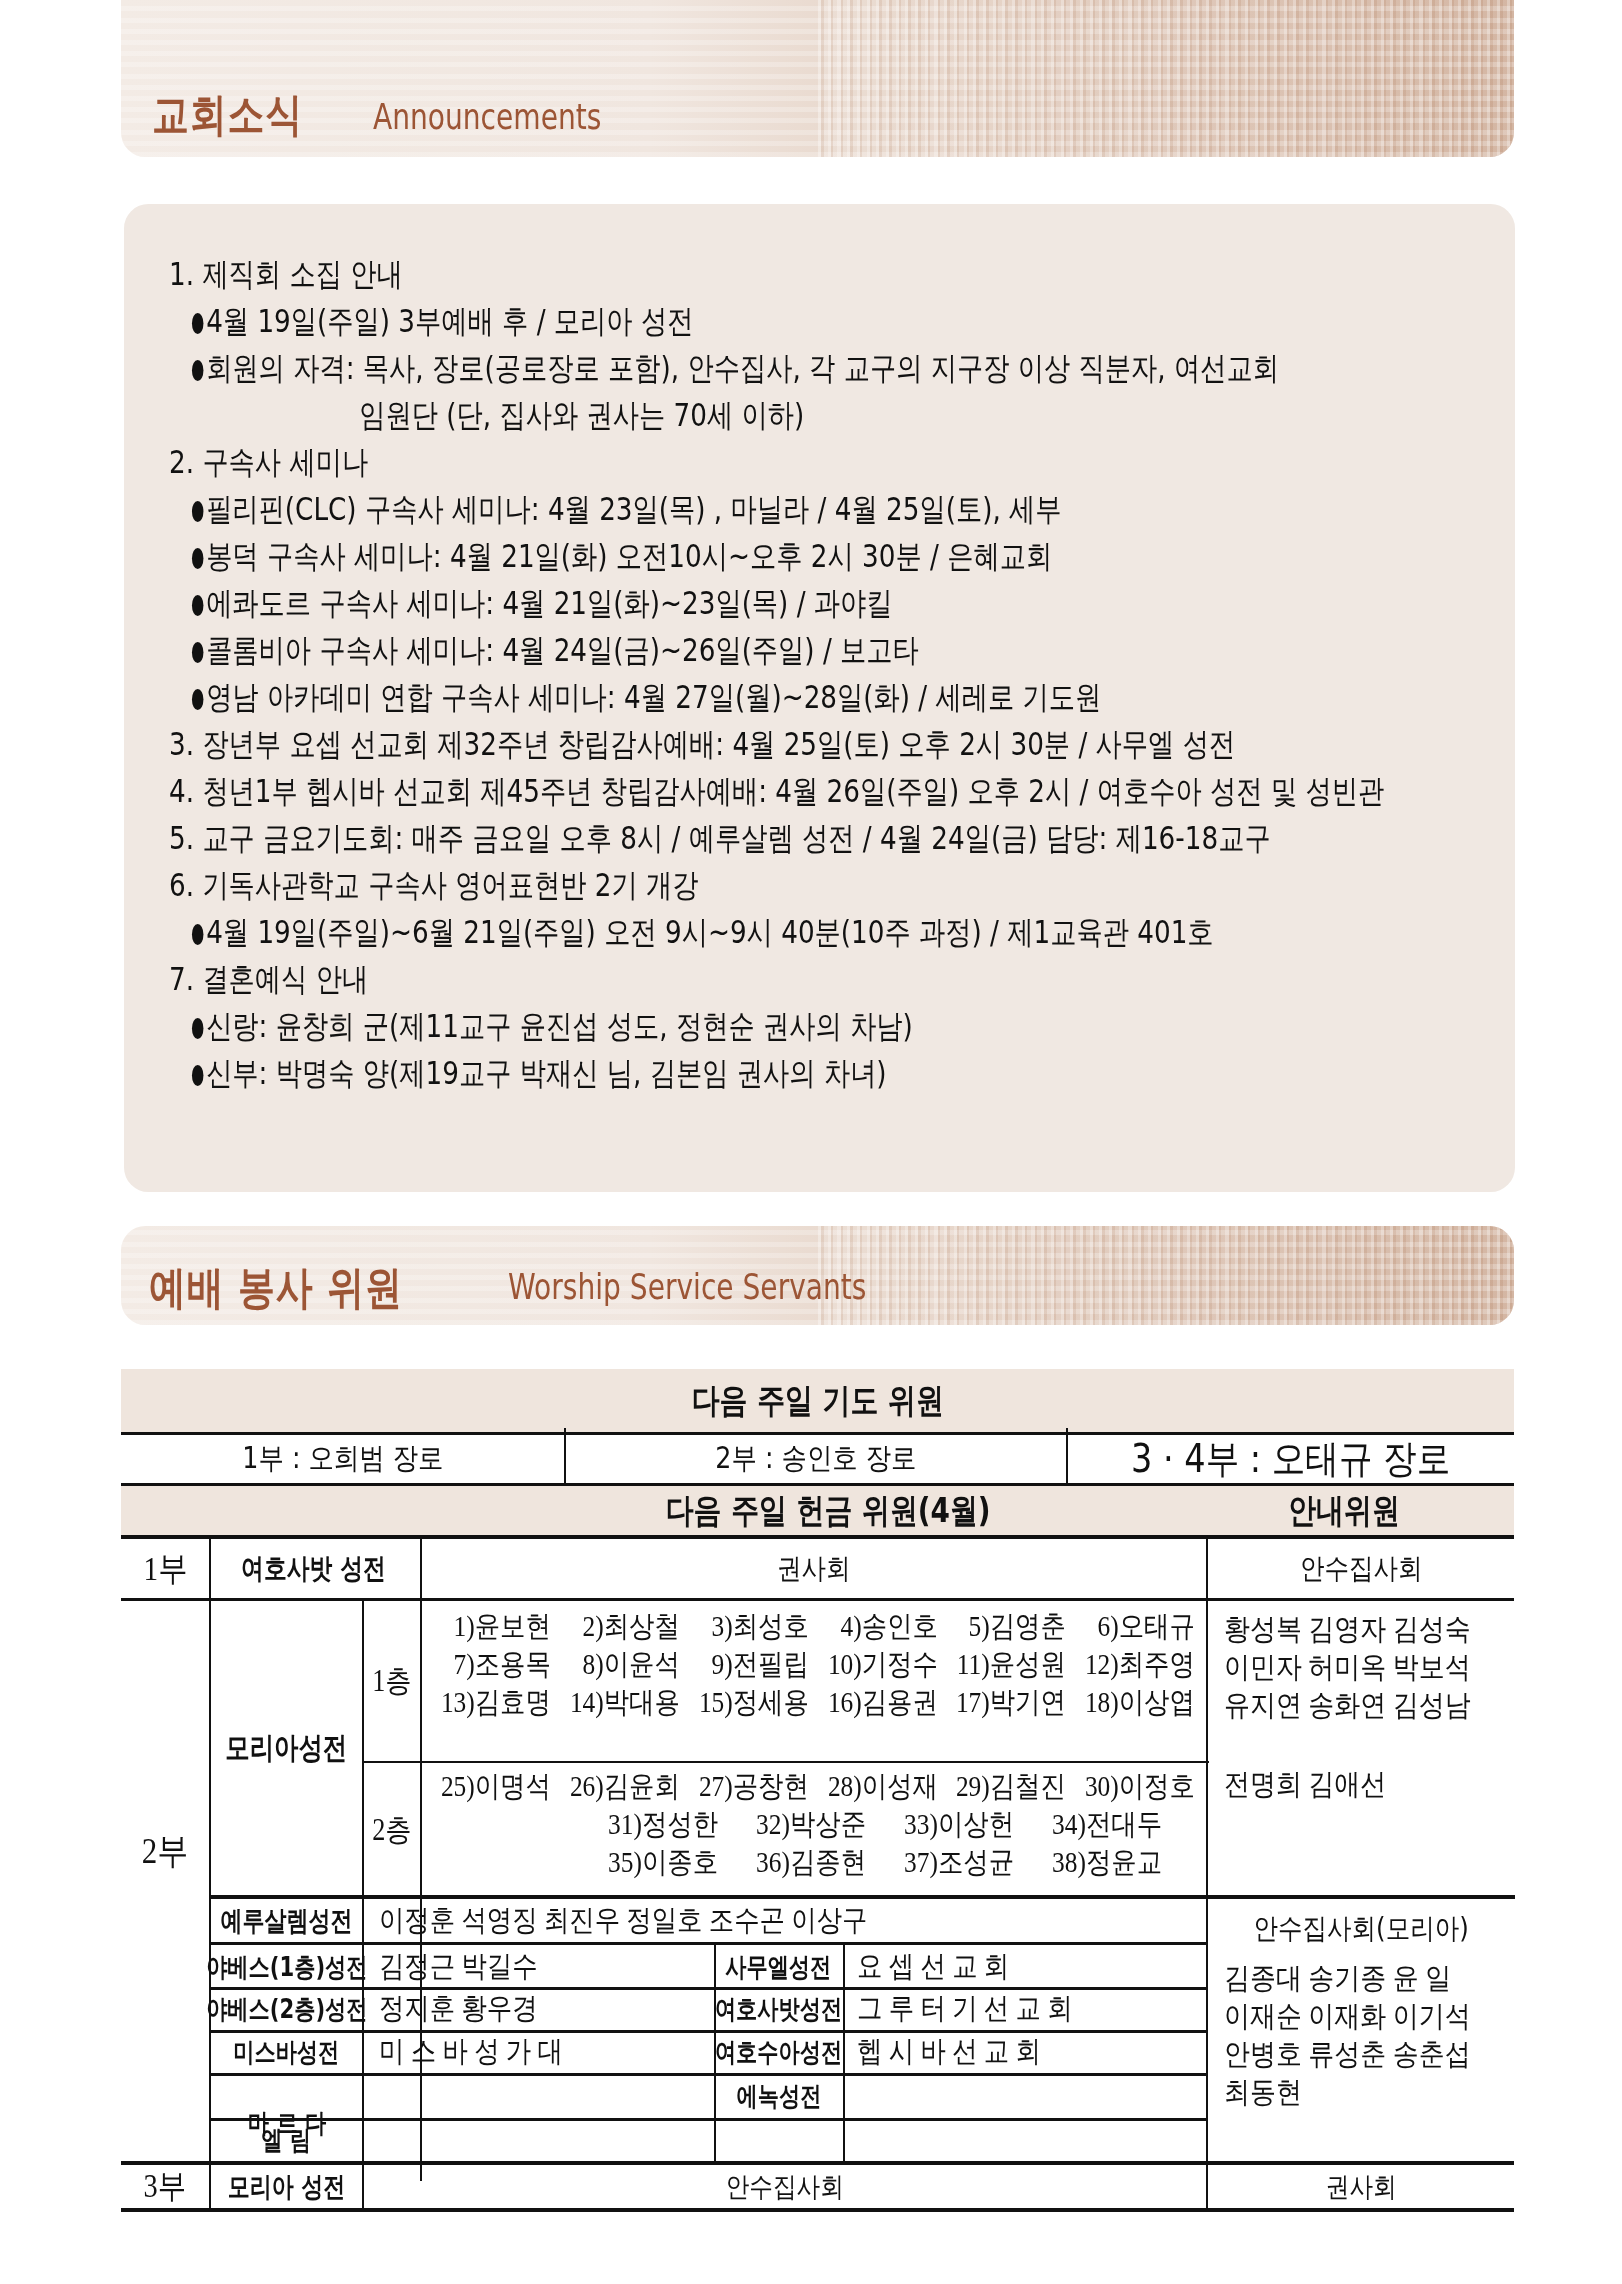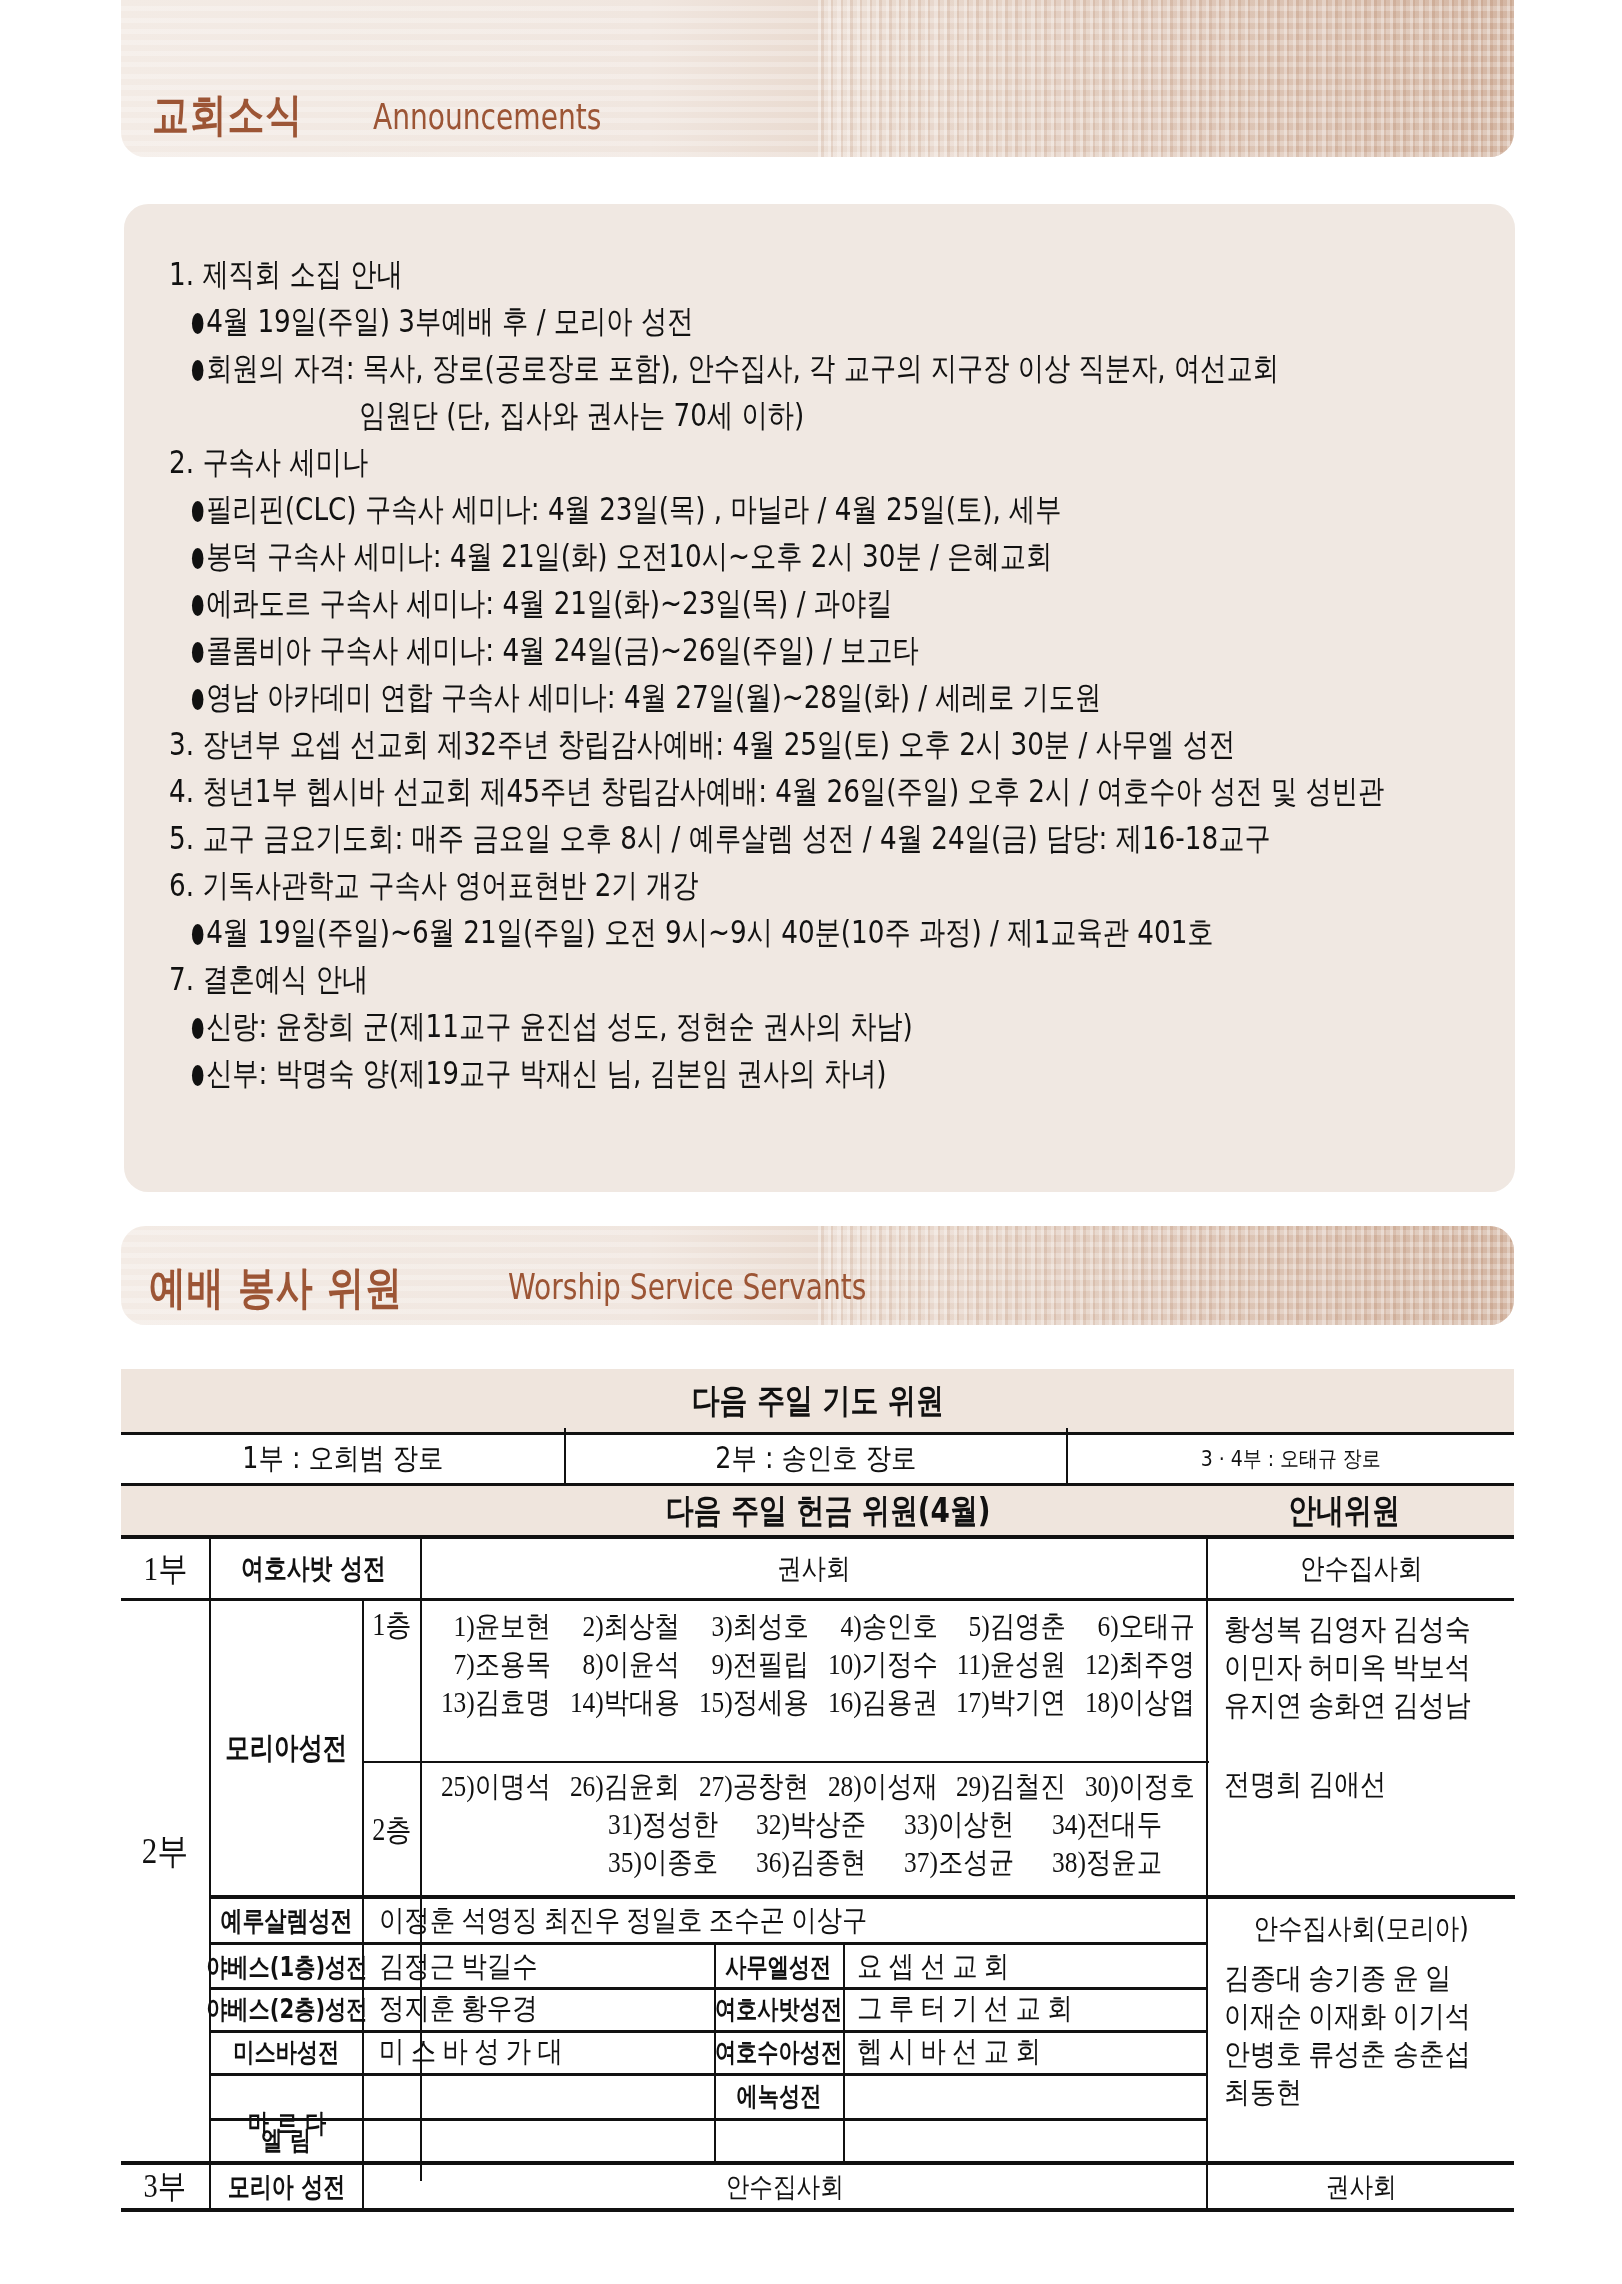--- a/index.html
+++ b/index.html
@@ -113,21 +113,21 @@
 </div>
 <div class="rule" style="top:1432px;height:3.1px;"></div>
 <div class="cell sans" style="left:121px;top:1435px;width:443px;height:48px;font-size:29.5px;">
     <span class="t">1부 : 오희범 장로</span>
   </div>
 <div class="vline" style="left:564px;top:1428px;height:66px;width:1.5px;"></div>
 <div class="cell sans" style="left:565px;top:1435px;width:501px;height:48px;font-size:29.5px;">
     <span class="t">2부 : 송인호 장로</span>
   </div>
 <div class="vline" style="left:1066px;top:1428px;height:56px;width:1.5px;"></div>
-<div class="cell sans" style="left:1068px;top:1435px;width:446px;height:48px;font-size:22px;">
+<div class="cell sans" style="left:1068px;top:1435px;width:446px;height:48px;font-size:39px;">
     <span class="t">3 · 4부 :  오태규 장로</span>
   </div>
 <div class="rule" style="top:1483px;height:3.1px;"></div>
 
 <div class="hdr" style="top:1486px;height:49px;justify-content:flex-start;">
   <span class="hdr-text" style="position:absolute;left:509px;">다음 주일 헌금 위원(4월)</span>
   <span class="hdr-text" style="position:absolute;left:1155px;">안내위원</span>
 </div>
 <div class="rule" style="top:1535px;height:3.6px;"></div>
 
@@ -149,21 +149,21 @@
 <div class="rule" style="top:1598px;height:3.1px;"></div>
 
 <div class="cell serif" style="left:121px;top:1601px;width:88px;height:522px;font-size:36px;padding-bottom:20.4px;">
     <span class="t">2부</span>
   </div>
 
 <div class="cell label" style="left:211px;top:1601px;width:151px;height:295px;font-size:30.5px;">
     <span class="t">모리아성전</span>
   </div>
 <div class="vline" style="left:362px;top:1601px;height:295px;"></div>
-<div class="cell serif" style="left:364px;top:1545px;width:56px;height:161px;font-size:30.5px;">
+<div class="cell serif" style="left:364px;top:1601px;width:56px;height:161px;font-size:30.5px;">
     <span class="t">1층</span>
   </div>
 <div class="rule" style="left:362px;width:847px;top:1761px;height:2px;"></div>
 <div class="cell serif" style="left:364px;top:1764px;width:56px;height:132px;font-size:30.5px;">
     <span class="t">2층</span>
   </div>
 
 <div class="names-grid" id="floor1-grid" style="left:422px;top:1607px;width:773px;">
     <div class="row">
       <span class="nm">1)윤보현</span>

